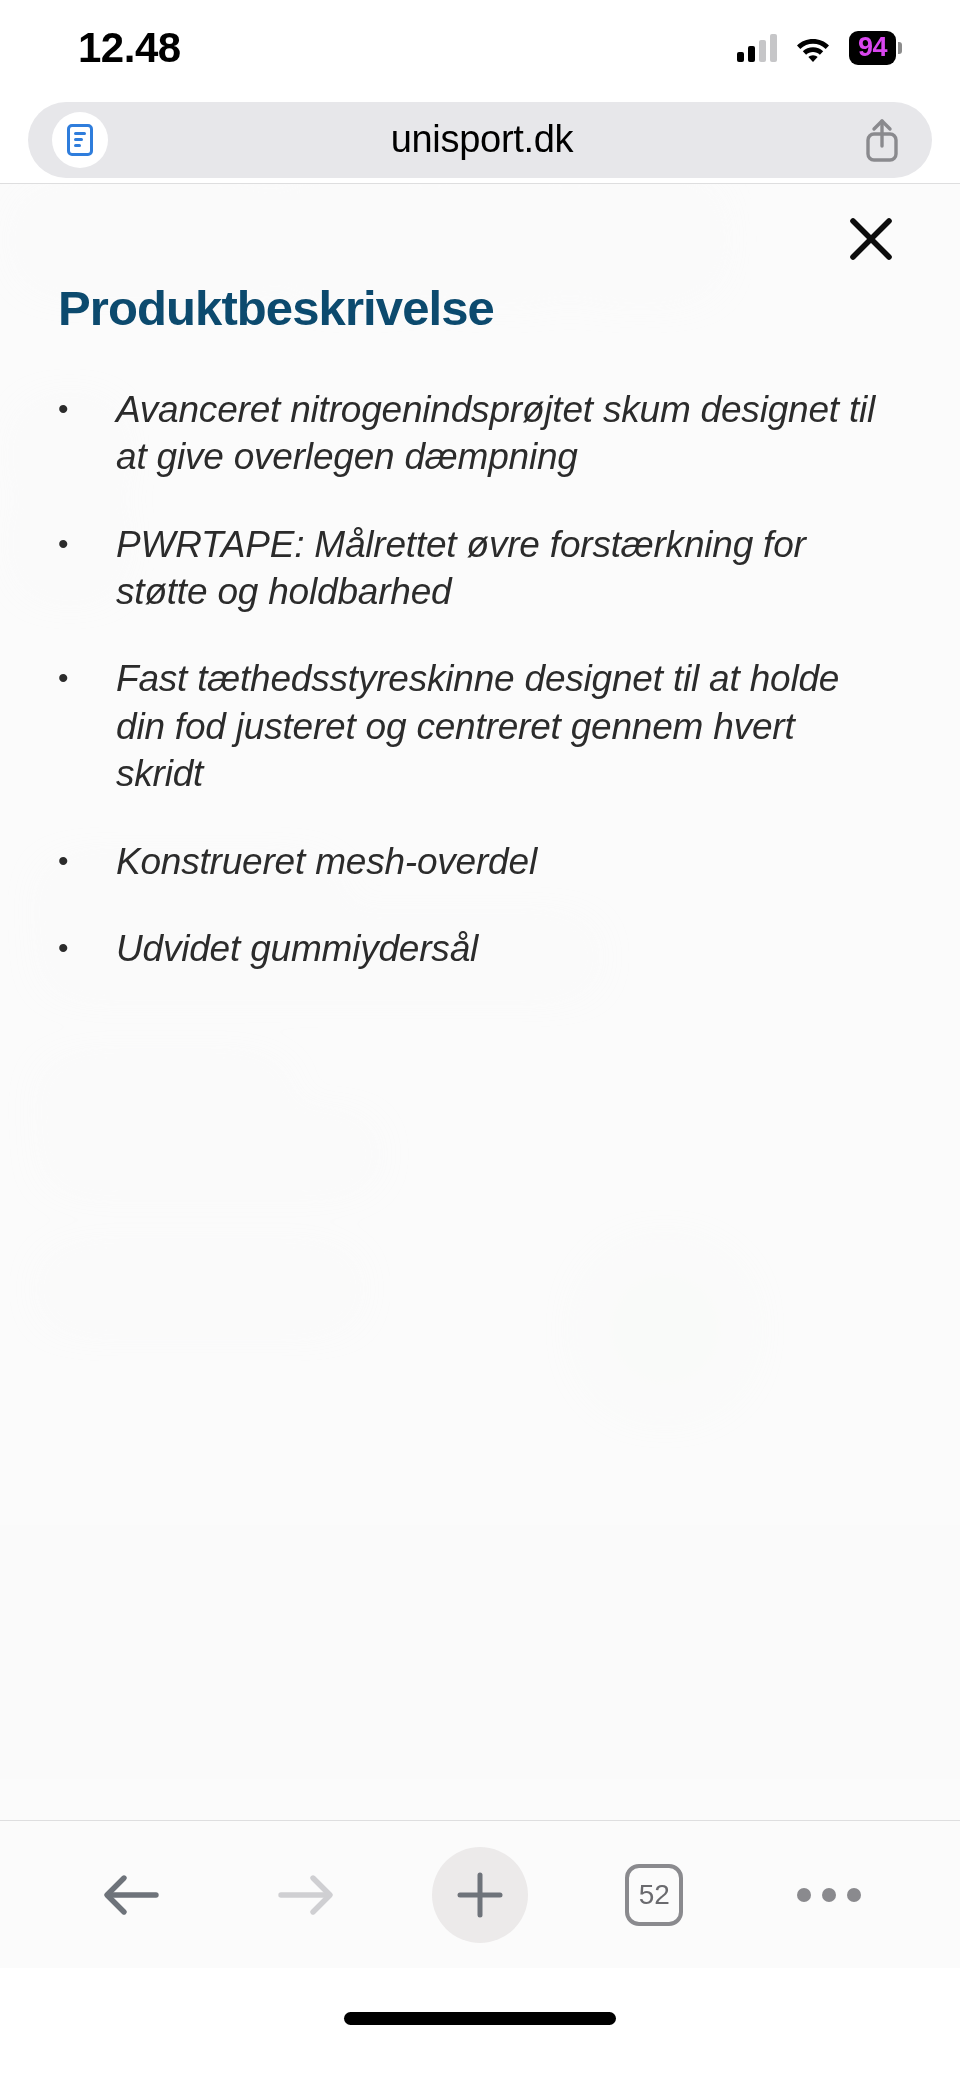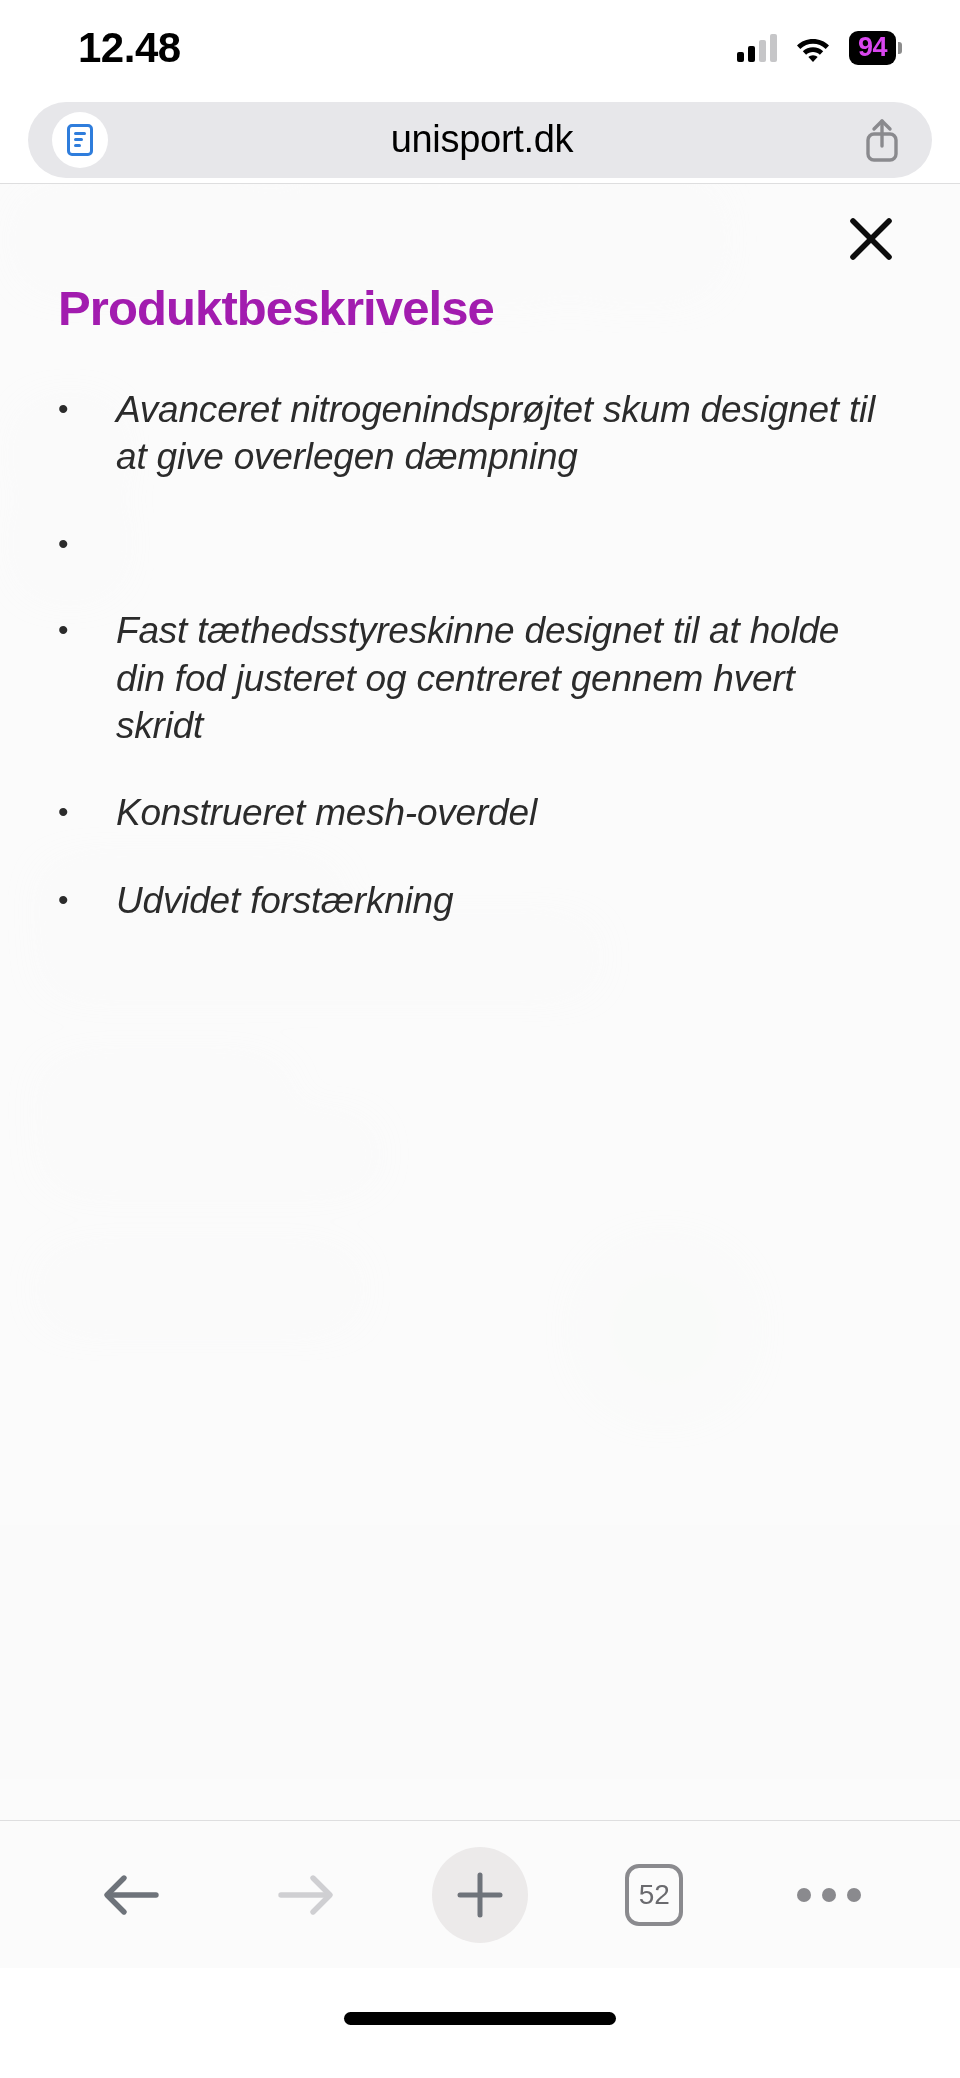--- a/index.html
+++ b/index.html
@@ -122,21 +122,21 @@
     height:110px;
     display:flex; align-items:center; justify-content:flex-end;
     padding-right:62px;
     flex:0 0 110px;
   }
   .close-x {
     width:54px; height:54px;
     display:flex; align-items:center; justify-content:center;
   }
   .sheet-title {
-    font-size:49px; font-weight:700; color:#a21caf;
+    font-size:49px; font-weight:700; color:#0c4a6e;
     padding:0 0 0 58px;
     letter-spacing:-0.9px;
     margin-top:-14px;
   }
   .bullets {
     list-style:none;
     margin-top:50px;
     padding:0 42px 0 58px;
   }
   .bullets li {
@@ -260,32 +260,33 @@
 
       <div class="sheet-title">Produktbeskrivelse</div>
 
       <ul class="bullets">
         <li>
           <span class="dot">•</span>
           <span class="txt">Avanceret nitrogenindsprøjtet skum designet til at give overlegen dæmpning</span>
         </li>
         <li>
           <span class="dot">•</span>
+          <span class="txt">PWRTAPE: Målrettet øvre forstærkning for støtte og holdbarhed</span>
         </li>
         <li>
           <span class="dot">•</span>
           <span class="txt">Fast tæthedsstyreskinne designet til at holde din fod justeret og centreret gennem hvert skridt</span>
         </li>
         <li>
           <span class="dot">•</span>
           <span class="txt">Konstrueret mesh-overdel</span>
         </li>
         <li>
           <span class="dot">•</span>
-          <span class="txt">Udvidet forstærkning</span>
+          <span class="txt">Udvidet gummiydersål</span>
         </li>
       </ul>
     </div>
   </div>
 
   <div class="toolbar">
     <div class="tb-btn">
       <svg width="62" height="52" viewBox="0 0 62 52">
         <line x1="56" y1="26" x2="8" y2="26" stroke="#6e737a" stroke-width="5.4" stroke-linecap="round"></line>
         <polyline points="24,9 7,26 24,43" fill="none" stroke="#6e737a" stroke-width="5.4" stroke-linecap="round" stroke-linejoin="round"></polyline>

